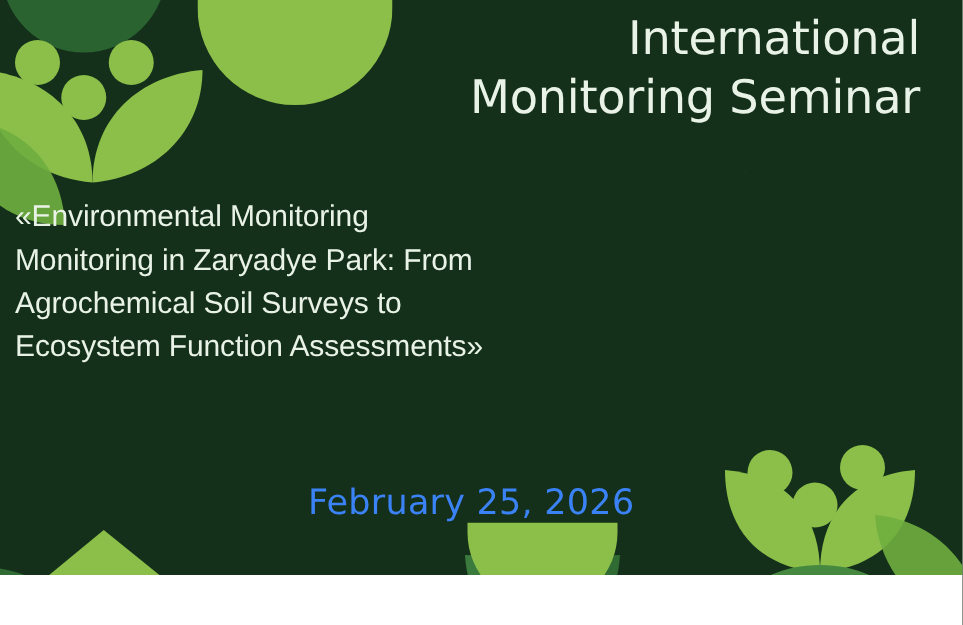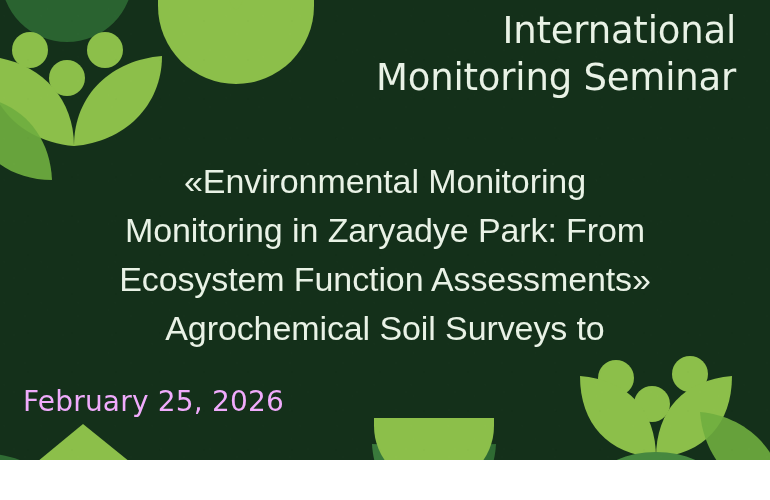--- a/index.html
+++ b/index.html
@@ -64,36 +64,36 @@
     font-weight: 400;
     letter-spacing: -0.2px;
   }
   #seminar-heading .ln { display: block; }
 
   #seminar-title {
     position: absolute;
     top: 157px;
     left: 12px;
     width: 746px;
-    text-align: center;
     color: #e9f2e6;
     font-family: "Liberation Sans", sans-serif;
-    font-size: 34px;
+    font-size: 24px;
     line-height: 1.44;
     font-weight: 400;
     letter-spacing: -0.1px;
   }
   #seminar-title .ln { display: block; }
 
   #seminar-date {
     position: absolute;
     top: 385px;
-    left: 23px;
+    left: 4px;
     width: 746px;
-    color: #f0abfc;
+    text-align: center;
+    color: #3b82f6;
     font-family: "DejaVu Sans", sans-serif;
     font-size: 28px;
     font-weight: 400;
     letter-spacing: 0.2px;
   }
 </style>
 </head>
 <body>
 
 <div id="poster">
@@ -166,20 +166,20 @@
   <div id="text-layer">
 
     <div id="seminar-heading">
       <span class="ln">International</span>
       <span class="ln">Monitoring Seminar</span>
     </div>
 
     <div id="seminar-title">
       <span class="ln">«Environmental Monitoring</span>
       <span class="ln">Monitoring in Zaryadye Park: From</span>
+      <span class="ln">Agrochemical Soil Surveys to</span>
       <span class="ln">Ecosystem Function Assessments»</span>
-      <span class="ln">Agrochemical Soil Surveys to</span>
     </div>
 
     <div id="seminar-date">February 25, 2026</div>
 
   </div>
 </div>
 
 </body></html>

